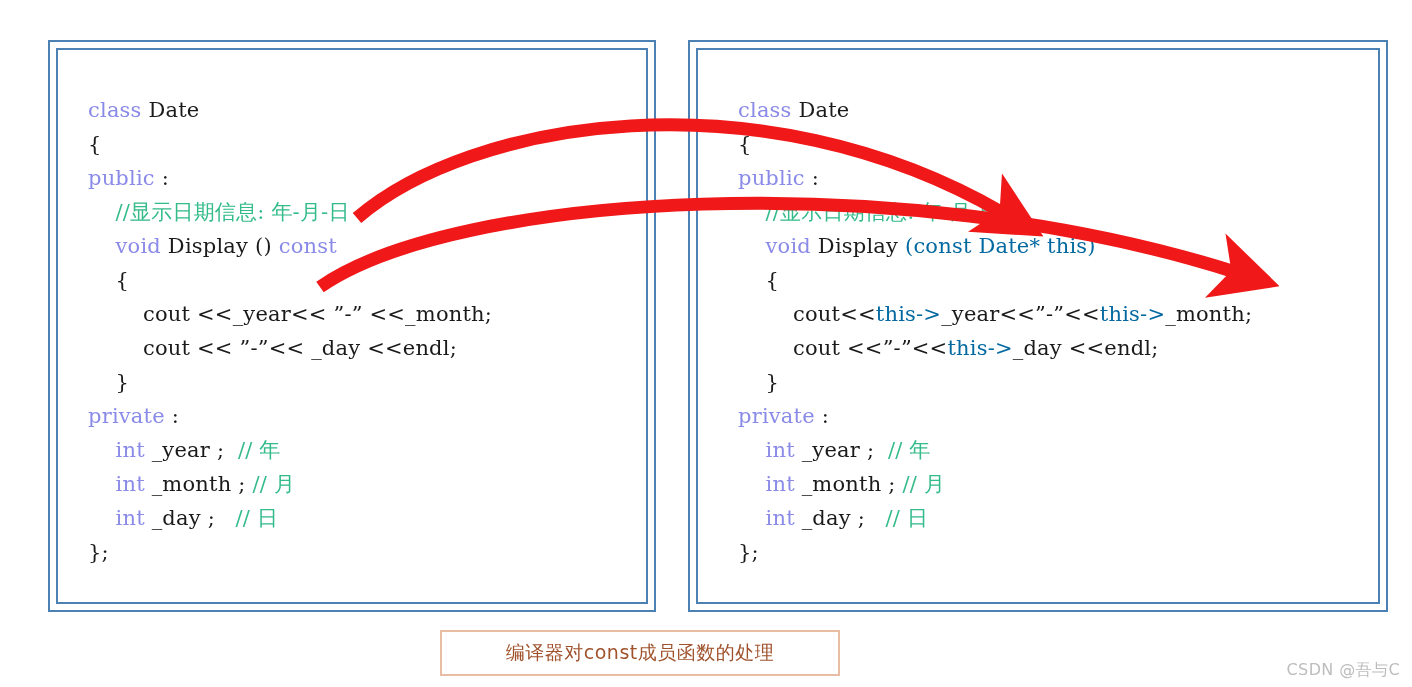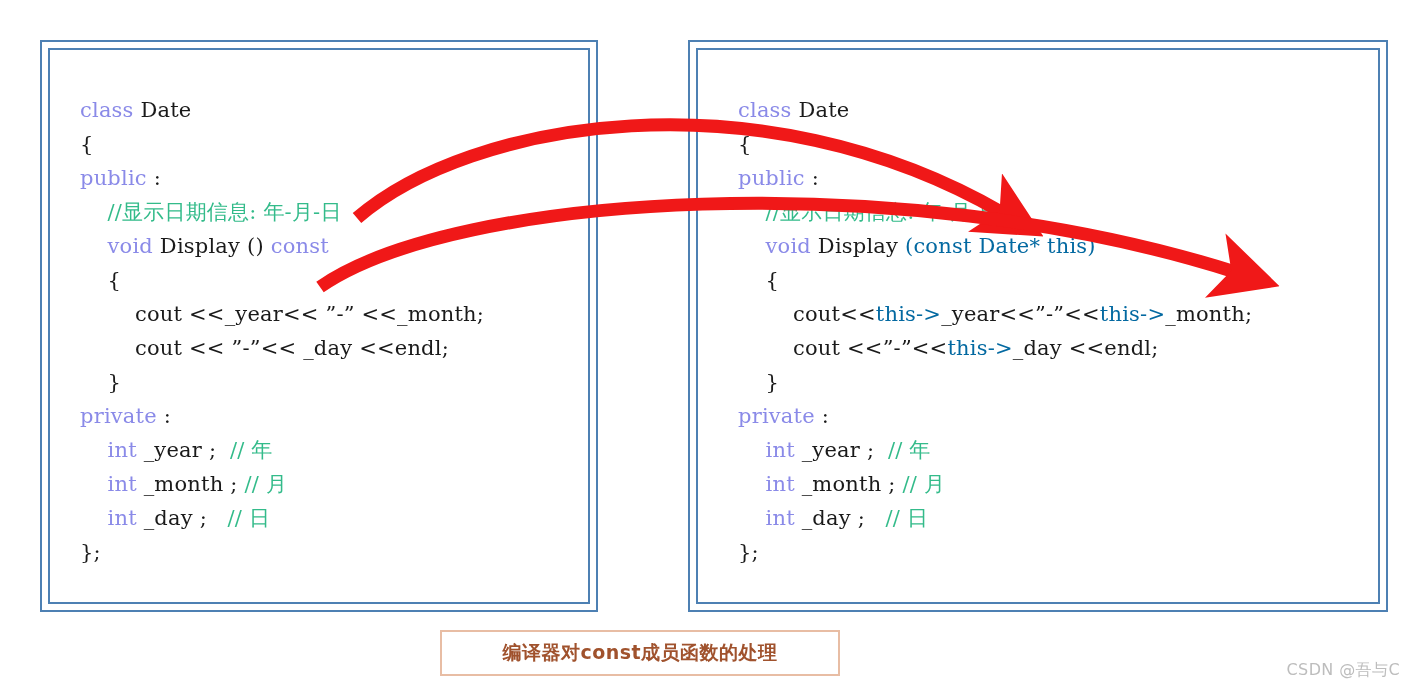--- a/index.html
+++ b/index.html
@@ -26,21 +26,21 @@
     position: absolute;
     left: 6px;
     top: 6px;
     right: 6px;
     bottom: 6px;
     border: 2px solid #4d80b3;
     background: #ffffff;
     box-sizing: border-box;
     overflow: hidden;
   }
-  #panel-left  { left: 40px;  top: 40px; width: 558px; height: 572px; }
+  #panel-left  { left: 48px;  top: 40px; width: 608px; height: 572px; }
   #panel-right { left: 688px; top: 40px; width: 700px; height: 572px; }
 
   .code {
     position: absolute;
     left: 0;
     top: 0;
     padding: 22px 0 0 30px;
     font-family: "DejaVu Serif", "Liberation Serif", serif;
     font-size: 21px;
     line-height: 34px;
@@ -74,21 +74,21 @@
     border: 2px solid #e8bda4;
     background: #ffffff;
     box-sizing: border-box;
     display: flex;
     align-items: center;
     justify-content: center;
   }
   #caption-text {
     font-family: "DejaVu Sans", "Liberation Sans", sans-serif;
     font-size: 19px;
-    font-weight: bold;
+    font-weight: normal;
     color: #a0522d;
     letter-spacing: 0.5px;
   }
 
   
   #watermark {
     position: absolute;
     right: 12px;
     bottom: 6px;
     font-family: "DejaVu Sans", "Liberation Sans", sans-serif;

